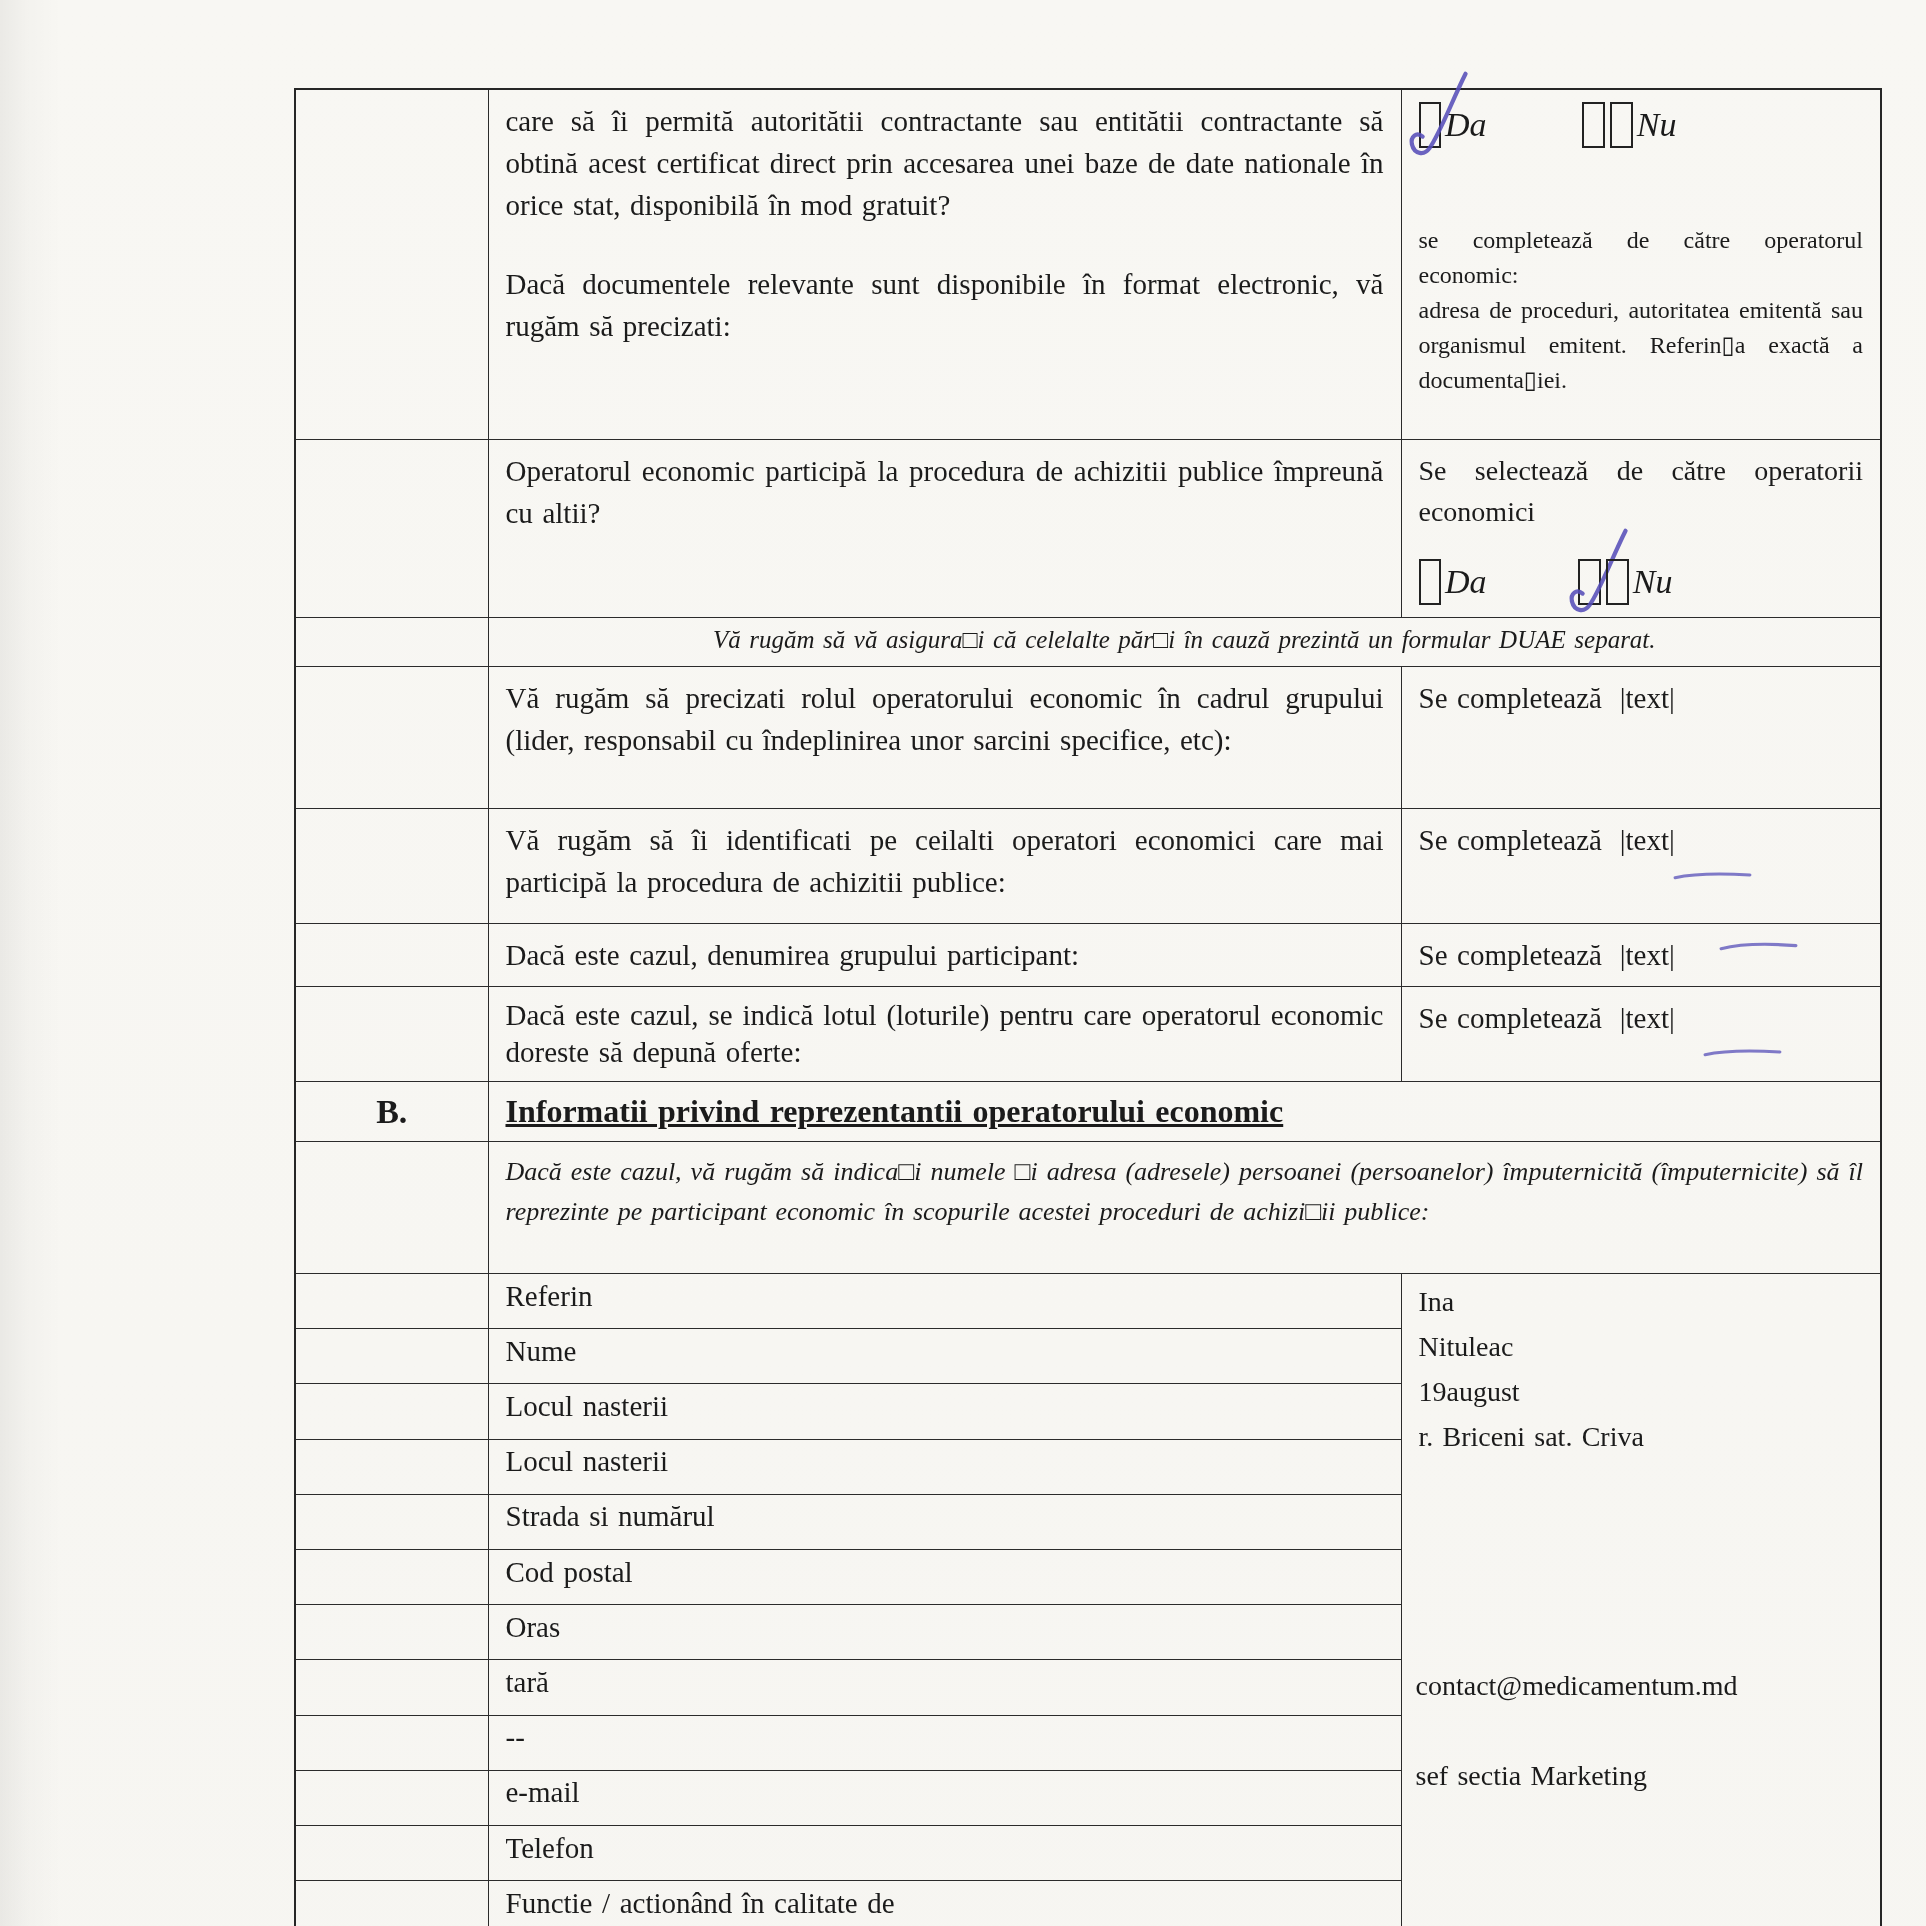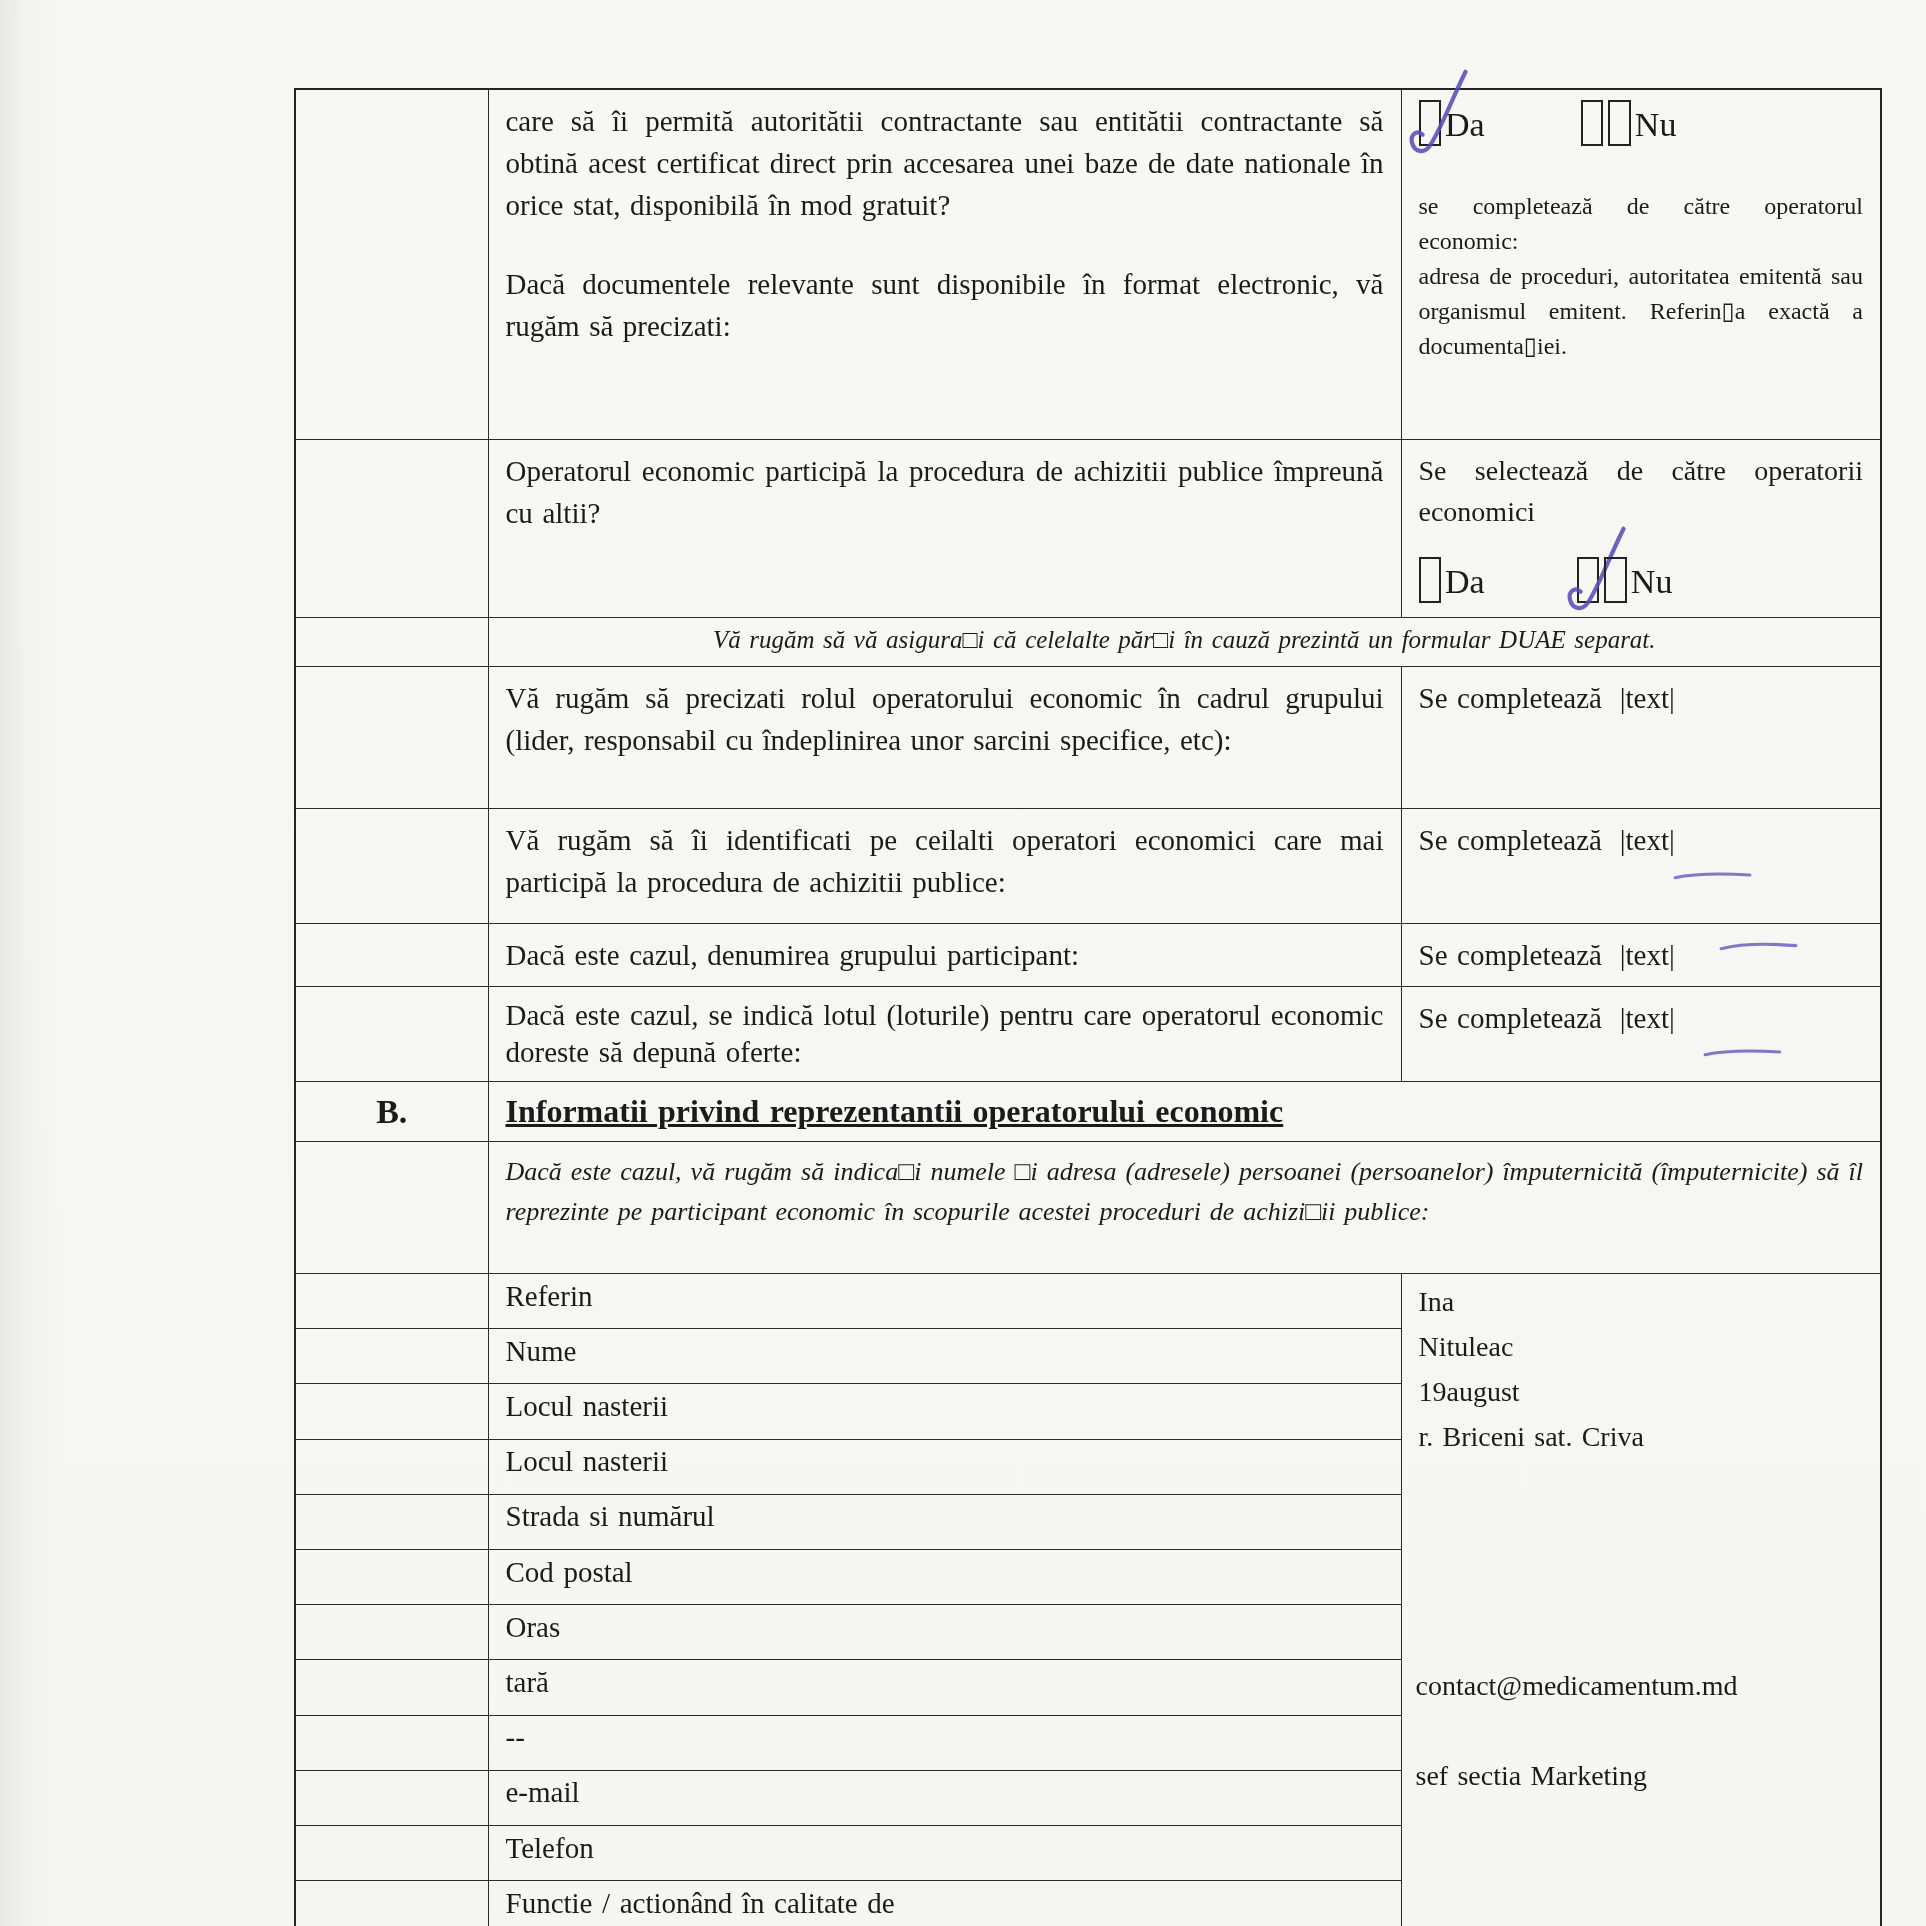--- a/index.html
+++ b/index.html
@@ -35,21 +35,21 @@
   
   .small-note{font-size:24px; line-height:35px; display:block;}
   .mid-note{font-size:28px; line-height:41px; display:block;}
   
   tr.lab td{height:45px; padding:4.6px 17px; line-height:35px; font-size:29px; text-align:left;}
   td.person{position:relative; padding:3.1px 14px; text-align:left;}
   .person-lines div{line-height:45px; font-size:28px;}
   .abs{position:absolute; left:14px; font-size:28px; line-height:39px; white-space:nowrap;}
   
   .danu{display:flex; align-items:flex-start; font-size:34px; line-height:50px; text-align:left;}
-  .opt{display:inline-flex; align-items:flex-start; position:relative;}
+  .opt{display:inline-flex; align-items:center; position:relative;font-style:italic;}
   .cb{
     position:relative; display:inline-block; width:18.5px; height:42px;
     border:2.7px solid #222; margin-right:3.9px; flex:0 0 auto;
     background:transparent;
   }
   .cb + .cb{margin-left:1.5px;}
   .pen-check{position:absolute; left:-15.4px; top:-35px; width:69px; height:100px; overflow:visible; pointer-events:none;}
   
   .pen-dash{position:absolute; width:81px; height:10.8px; overflow:visible;}
   
@@ -85,21 +85,21 @@
               </svg>
             </span>
             <span>Da</span>
           </span>
           <span class="opt" style="margin-left:96px;">
             <span class="cb"></span>
             <span class="cb"></span>
             <span>Nu</span>
           </span>
         </div>
-        <span class="small-note" style="margin-top:39px;">se completează de către operatorul economic:</span>
+        <span class="small-note" style="margin-top:73px;">se completează de către operatorul economic:</span>
         <span class="small-note">adresa de proceduri, autoritatea emitentă sau organismul emitent. Referin▯a exactă a documenta▯iei.</span>
       </td>
     </tr>
 
     <tr>
       <td class="idx" style="height:169px;"></td>
       <td>
         <span>Operatorul economic participă la procedura de achizitii publice împreună cu altii?</span>
       </td>
       <td class="ans">

